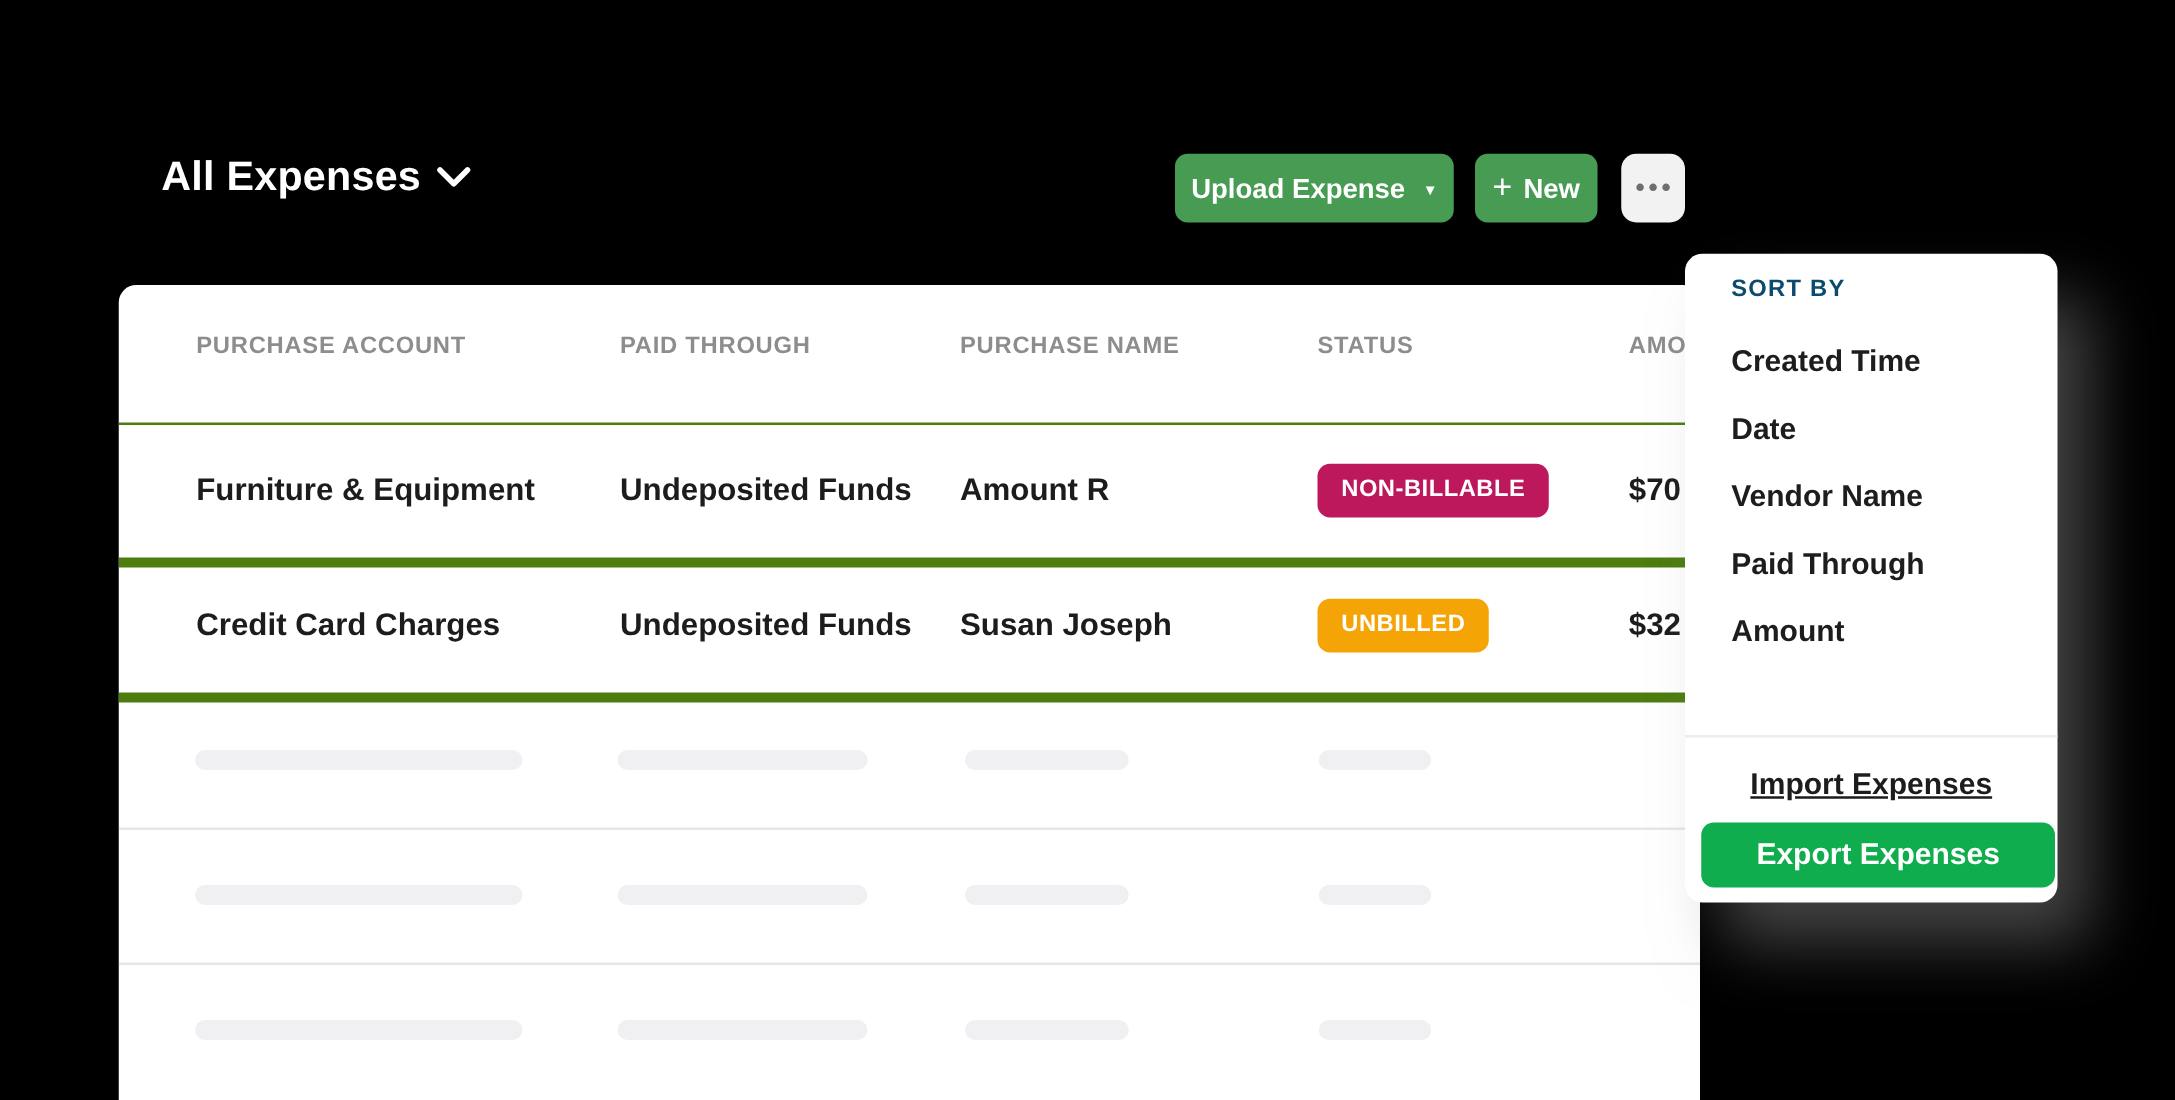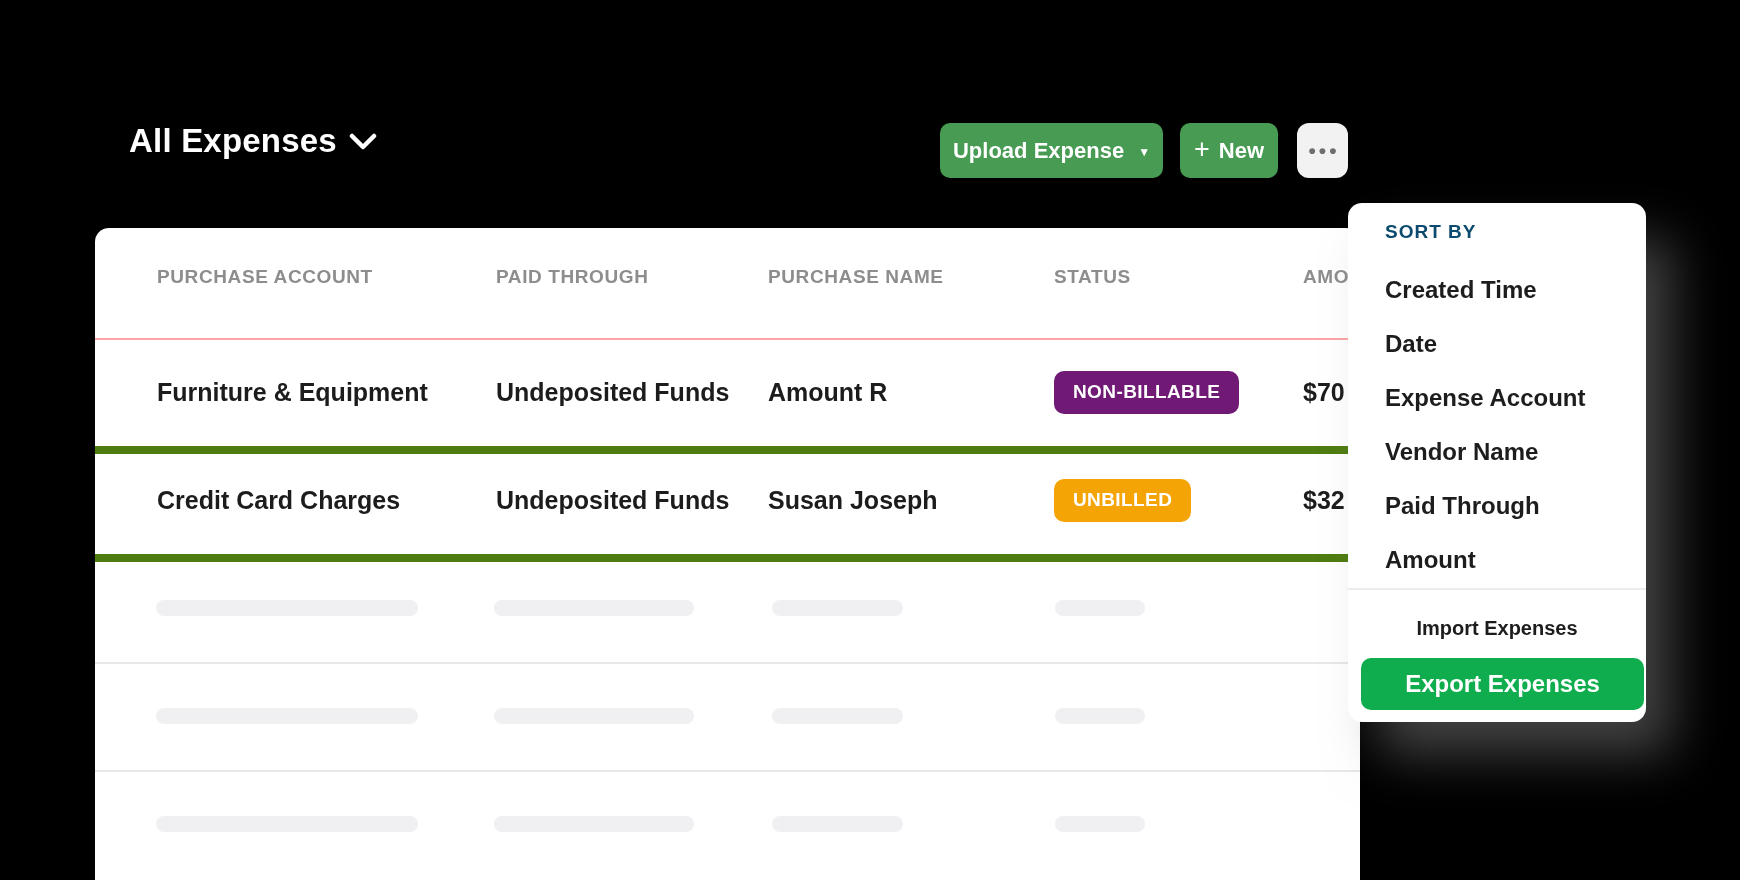--- a/index.html
+++ b/index.html
@@ -23,21 +23,21 @@
   .btn-more{
     position:absolute;left:1297px;top:123px;width:51px;height:55px;border:none;border-radius:12px;
     background:#f2f2f3;color:#6e6e6e;font-size:21px;font-weight:700;letter-spacing:3px;
     display:flex;align-items:center;justify-content:center;cursor:pointer;text-indent:3px;
   }
   
   .card{
     position:absolute;left:95px;top:228px;width:1265px;height:652px;background:#fff;
     border-radius:14px 14px 0 0;overflow:hidden;z-index:1;
   }
-  .thead{position:absolute;left:0;top:0;width:100%;height:110px;border-bottom:2px solid #fca5a5;}
+  .thead{position:absolute;left:0;top:0;width:100%;height:110px;border-bottom:2px solid #4d7c0f;}
   .th{
     position:absolute;top:38px;color:#8d8d8d;font-size:19px;font-weight:700;letter-spacing:.6px;
     white-space:nowrap;
   }
   .trow{position:absolute;left:0;width:100%;height:108px;border-bottom:8px solid #4d7c0f;}
   .row-1{top:110px;} .row-2{top:218px;}
   .td{
     position:absolute;top:0;height:100%;display:flex;align-items:center;
     color:#1c1c1c;font-size:25px;font-weight:700;white-space:nowrap;
   }
@@ -62,21 +62,21 @@
     position:absolute;left:37px;top:18px;color:#0c4a6e;font-size:19px;font-weight:700;letter-spacing:1px;
   }
   .menu-list{position:absolute;left:0;top:60px;width:100%;}
   .menu-item{
     height:54px;display:flex;align-items:center;padding-left:37px;
     color:#1d1d1d;font-size:24px;font-weight:700;cursor:pointer;
   }
   .panel-divider{position:absolute;left:0;top:385px;width:100%;height:0;border-top:2px solid #ececec;}
   .menu-import{
     position:absolute;left:0;top:402px;width:100%;height:46px;display:flex;align-items:center;justify-content:center;
-    color:#1d1d1d;font-size:20px;font-weight:700;cursor:pointer;
+    color:#1d1d1d;font-size:24px;font-weight:700;cursor:pointer;text-decoration:underline;
   }
   .btn-export{
     position:absolute;left:13px;top:455px;width:283px;height:52px;border:none;border-radius:10px;
     background:#0fad4d;color:#fff;font-family:inherit;font-size:24px;font-weight:700;cursor:pointer;
     display:flex;align-items:center;justify-content:center;
   }
 </style>
 </head>
 <body>
 
@@ -113,21 +113,21 @@
       <span class="th c3">PURCHASE NAME</span>
       <span class="th c4">STATUS</span>
       <span class="th c5">AMOUNT</span>
     </div>
 
     <div class="trow row-1">
       <div class="td c1">Furniture &amp; Equipment</div>
       <div class="td c2">Undeposited Funds</div>
       <div class="td c3">Amount R</div>
       <div class="td c4">
-        <span class="badge" style="background: #701a75;">NON-BILLABLE</span>
+        <span class="badge" style="background: #be185d;">NON-BILLABLE</span>
       </div>
       <div class="td c5">$70</div>
     </div>
 
     <div class="trow row-2">
       <div class="td c1">Credit Card Charges</div>
       <div class="td c2">Undeposited Funds</div>
       <div class="td c4">
         <span class="badge" style="background: rgb(245, 164, 6);">UNBILLED</span>
       </div>
@@ -153,21 +153,20 @@
       <span class="pill p3"></span>
       <span class="pill p4"></span>
     </div>
   </div>
 
   <div class="panel">
     <div class="panel-header">SORT BY</div>
     <div class="menu-list">
       <div class="menu-item">Created Time</div>
       <div class="menu-item">Date</div>
-      <div class="menu-item">Expense Account</div>
       <div class="menu-item">Vendor Name</div>
       <div class="menu-item">Paid Through</div>
       <div class="menu-item">Amount</div>
     </div>
     <div class="panel-divider"></div>
     <div class="menu-import">Import Expenses</div>
     <button class="btn-export">Export Expenses</button>
   </div>
 
 </div>

